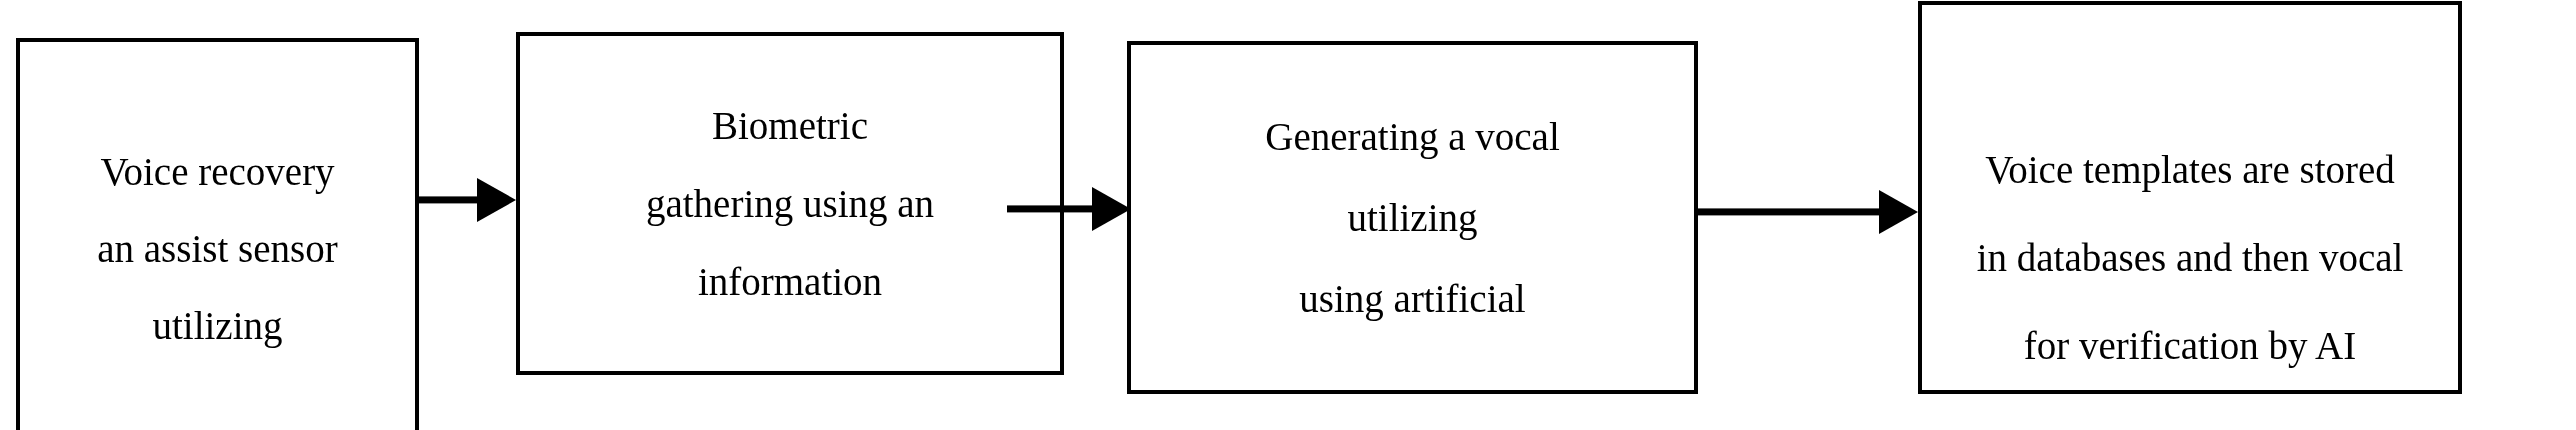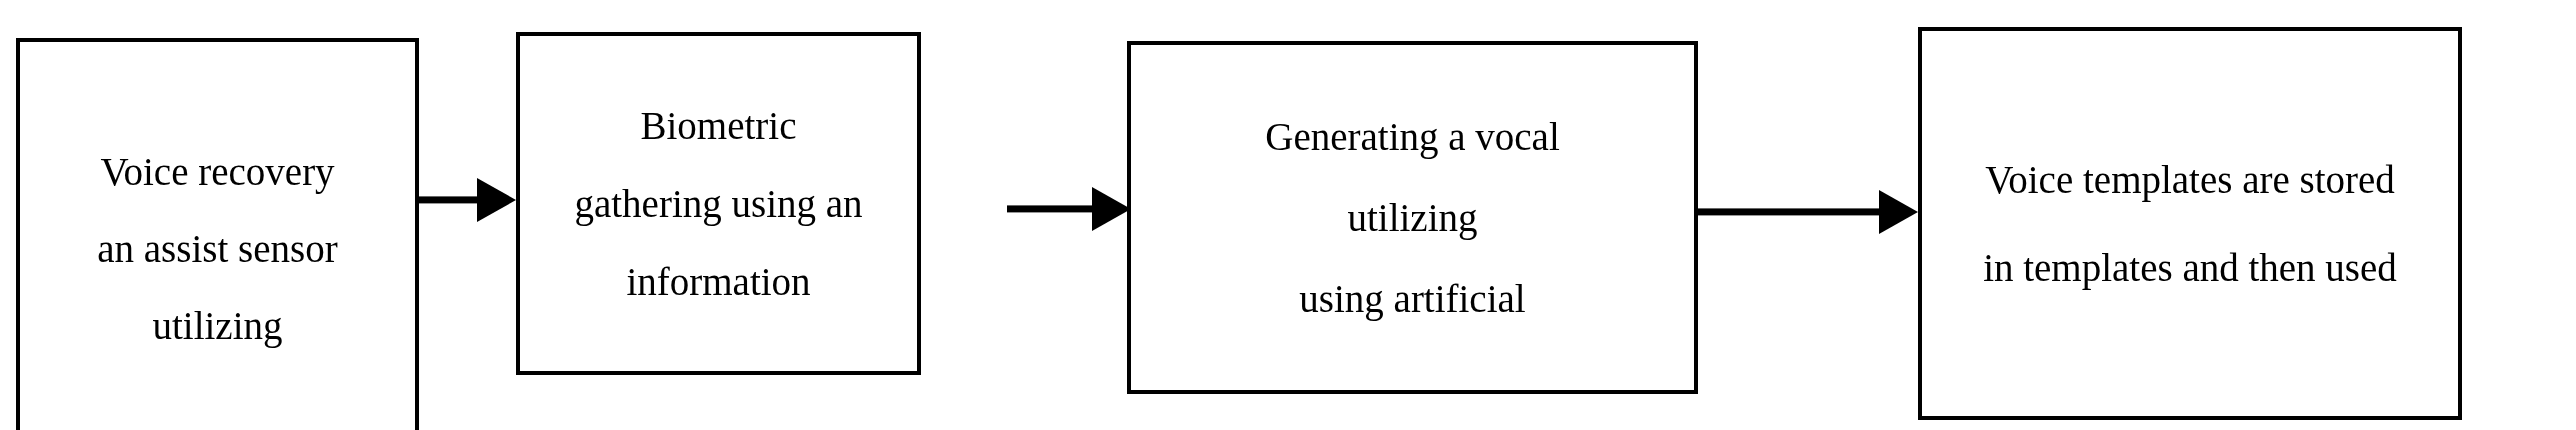--- a/index.html
+++ b/index.html
@@ -52,23 +52,23 @@
     width: 0;
     height: 0;
     border-top: 22px solid transparent;
     border-bottom: 22px solid transparent;
     border-left: 39px solid #000000;
     transform: translateY(-50%);
   }
 
   
   #box-1 { left: 16px;   top: 38px;  width: 403px;  height: 421px; }
-  #box-2 { left: 516px;  top: 32px;  width: 405px;  height: 343px; }
+  #box-2 { left: 516px;  top: 32px;  width: 548px;  height: 343px; }
   #box-3 { left: 1127px; top: 41px;  width: 571px;  height: 353px; }
-  #box-4 { left: 1918px; top: 27px;  width: 544px;  height: 393px; }
+  #box-4 { left: 1918px; top: 1px;  width: 544px;  height: 393px; justify-content: flex-end; }
 
   #box-1 .box-line { margin: 19px 0; }
   #box-2 .box-line { margin: 19.6px 0; }
   #box-3 .box-line { margin: 21px 0; text-align: center; }
   #box-4 .box-line { margin: 24.6px 0; }
 
   
   #arrow-1 { left: 419px;  top: 200px; width: 97px; }
   #arrow-1 .arrow-shaft { width: 59px; }
   #arrow-1 .arrow-head  { left: 58px; }
@@ -114,17 +114,18 @@
     <span class="box-line">using artificial</span>
   </div>
 
   <div class="arrow" id="arrow-3">
     <div class="arrow-shaft"></div>
     <div class="arrow-head"></div>
   </div>
 
   <div class="process-box" id="box-4">
     <span class="box-line">Voice templates are stored</span>
-    <span class="box-line">in templates and then used</span>
+    <span class="box-line">in databases and then vocal</span>
+    <span class="box-line">for verification by AI</span>
   </div>
 
 </div>
 
 
 </body></html>

